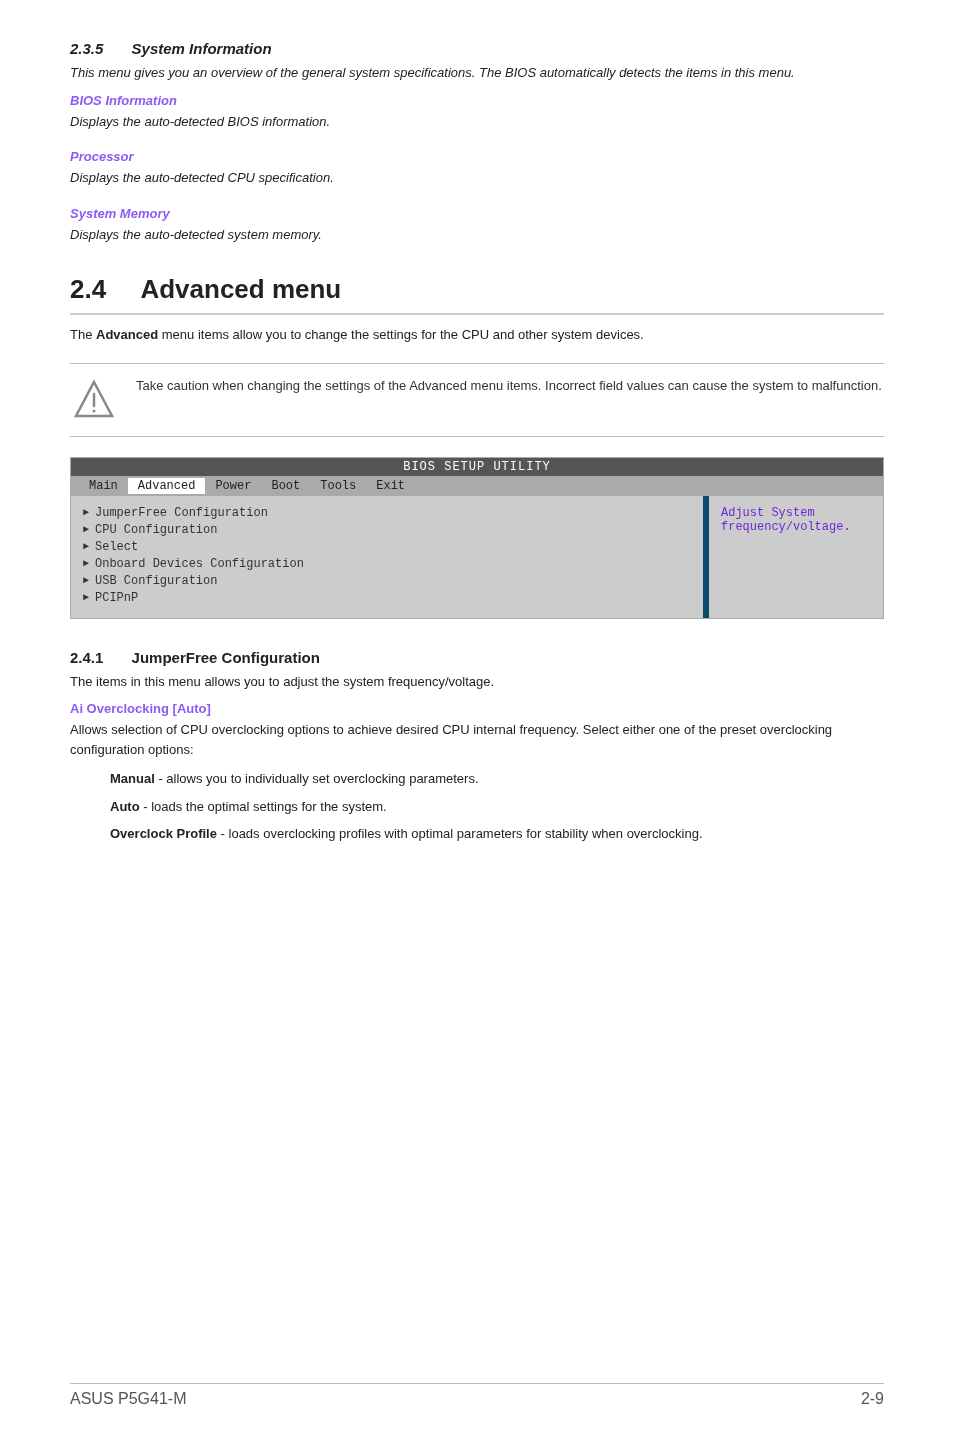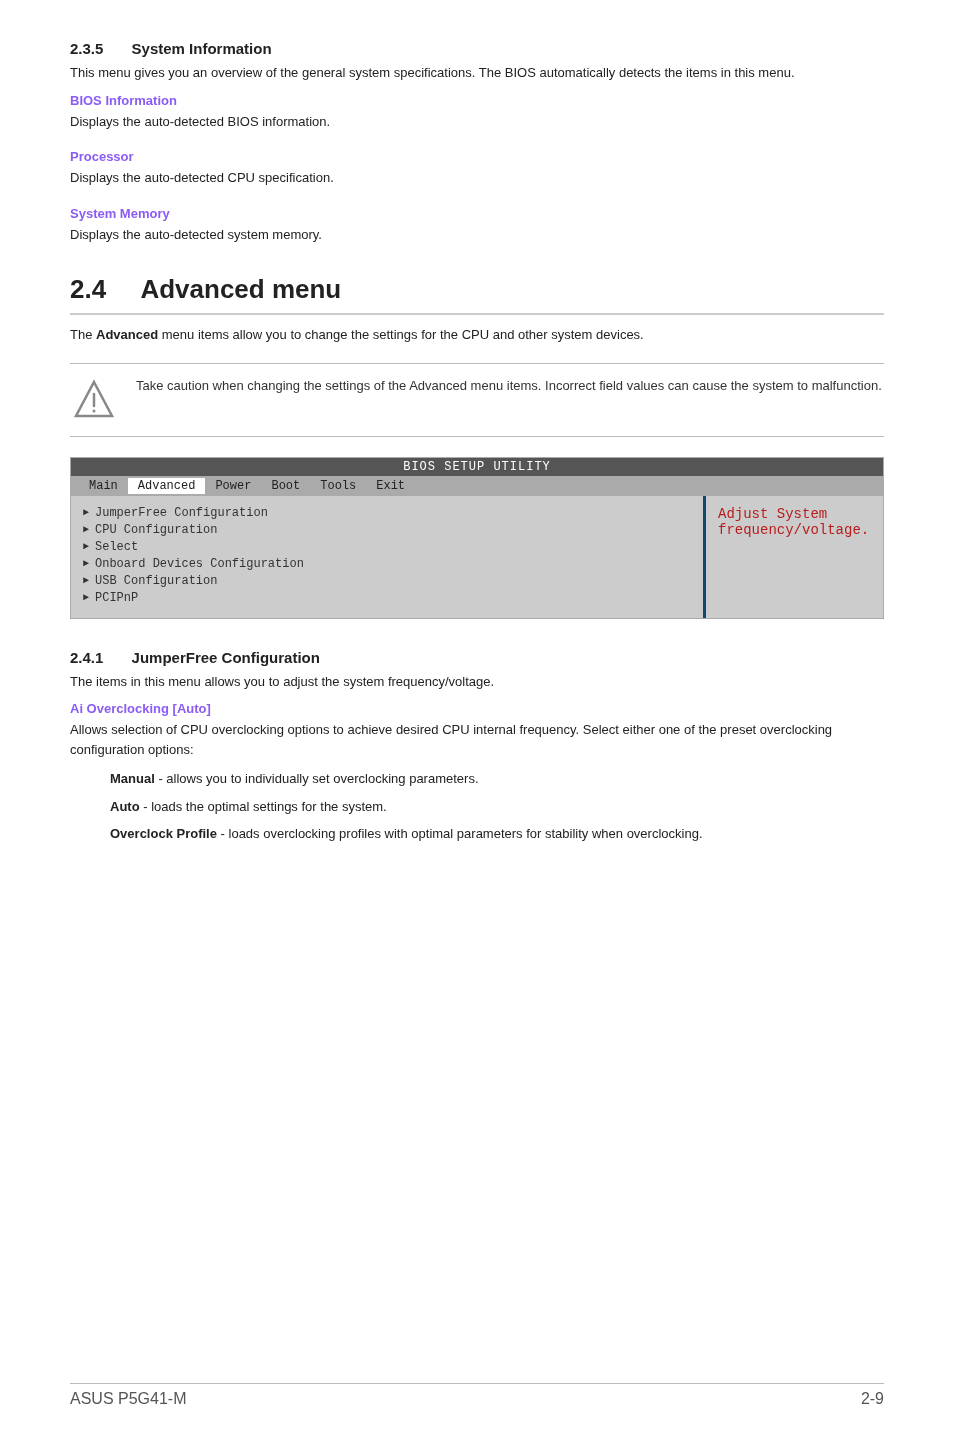--- a/index.html
+++ b/index.html
@@ -119,23 +119,23 @@
       min-height: 120px;
     }
     .bios-left {
       flex: 1;
       padding: 10px 12px;
       color: #333;
     }
     .bios-right {
       width: 180px;
       padding: 10px 12px;
-      color: #b91c1c;
-      font-size: 14px;
-      border-left: 3px solid #0c4a6e;
+      color: #6d28d9;
+      font-size: 12px;
+      border-left: 6px solid #0c4a6e;
     }
     .bios-list-item {
       display: flex;
       align-items: center;
       gap: 6px;
       margin-bottom: 3px;
       font-size: 12px;
       color: #333;
       font-family: 'Courier New', monospace;
     }
@@ -171,20 +171,21 @@
       display: flex;
       justify-content: space-between;
       border-top: 1px solid #bbb;
       padding-top: 6px;
       font-size: 16px;
       color: #555;
     }
 
     .section-2-3-5 {
       margin-bottom: 30px;
+      font-style: italic;
     }
   </style>
 </head>
 <body>
 
 <div class="section-2-3-5">
   <div class="section-heading-small">
     <span class="section-number">2.3.5</span>
     <span>System Information</span>
   </div>

